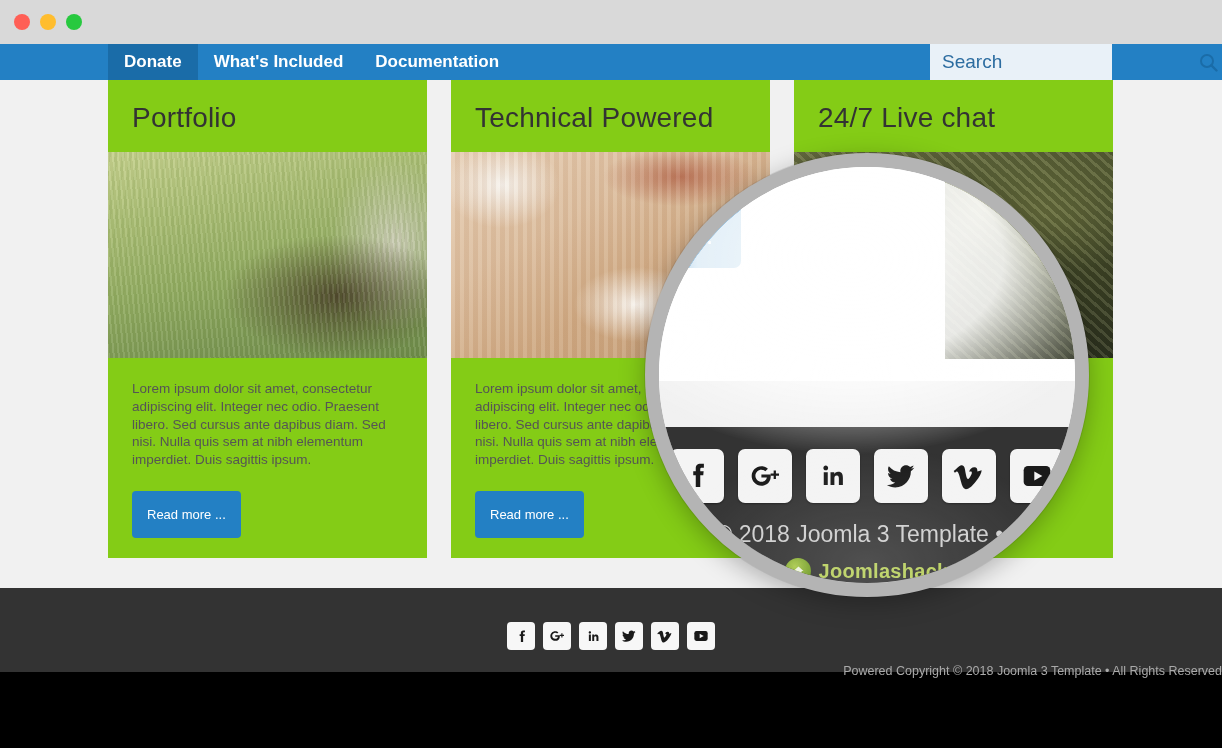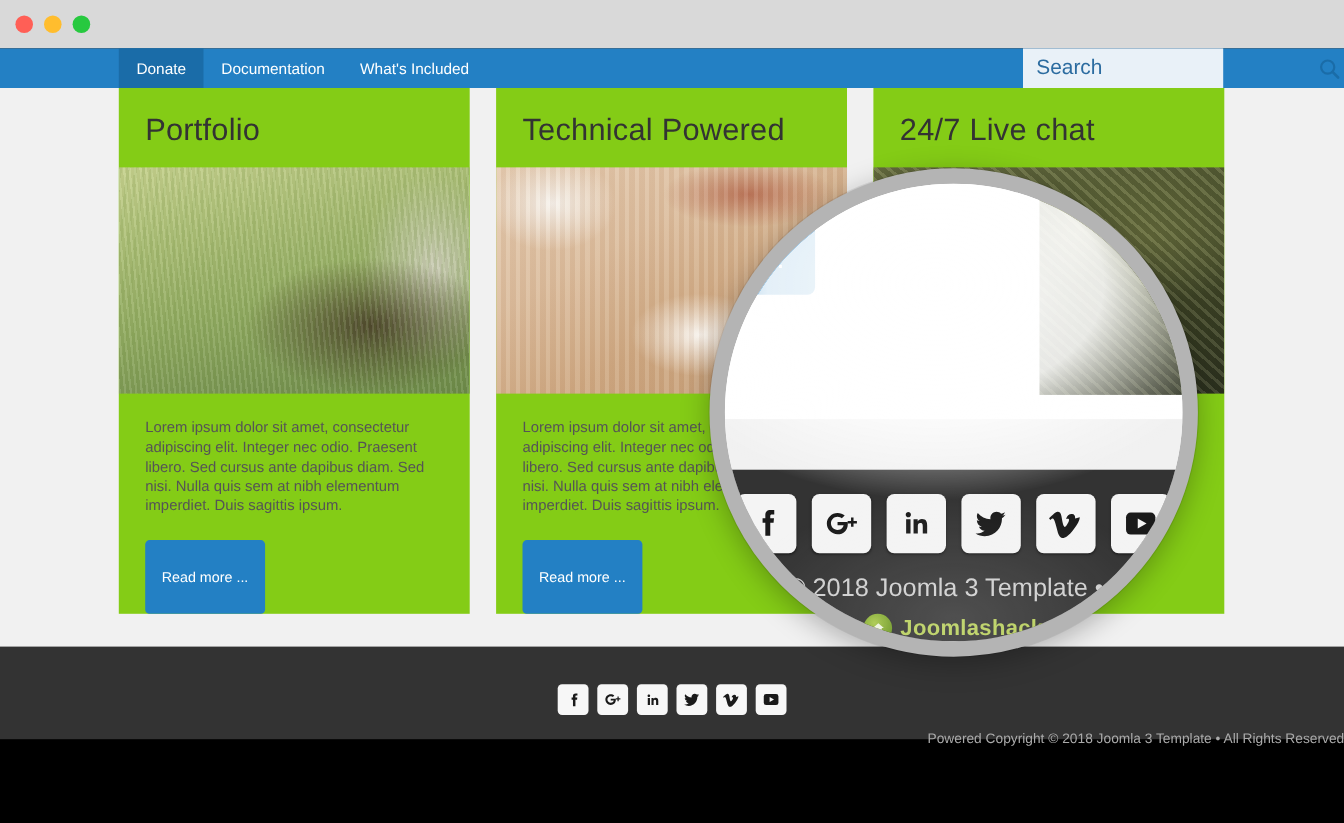--- a/index.html
+++ b/index.html
@@ -47,23 +47,24 @@
     position: absolute;
     left: 108px; top: 0;
     height: 36px;
     display: flex;
   }
   .nav-item {
     height: 36px;
     line-height: 36px;
     padding: 0 16px;
     color: #ffffff;
-    font-size: 14px;
+    font-size: 17px;
     white-space: nowrap;
     cursor: pointer;
+    font-weight: bold;
   }
   .nav-item.active { background: #1a6ca8; }
 
   .search-box {
     position: absolute;
     left: 930px; top: 44px;
     width: 182px;
     height: 36px;
     background: #e9f1f8;
     display: flex;
@@ -127,21 +128,21 @@
     line-height: 1.32;
     color: #555555;
   }
   .btn-readmore {
     margin: 22px 0 0 24px;
     display: inline-block;
     background: #2380c4;
     color: #ffffff;
     border: none;
     border-radius: 4px;
-    padding: 26px 15px;
+    padding: 16px 15px;
     font-size: 13px;
     font-family: "Liberation Sans", sans-serif;
     cursor: pointer;
   }
 
   
   .photo-grass {
     position: absolute; inset: 0;
     background:
       radial-gradient(ellipse 58% 48% at 72% 70%, rgba(60,40,28,.72), rgba(60,40,28,0) 62%),
@@ -330,24 +331,24 @@
       <span class="dot" style="background:#27c93f"></span>
     </div>
   </div>
 
   <div class="navbar">
     <div class="nav-items">
       <div class="nav-item active">
         <span>Donate</span>
       </div>
       <div class="nav-item">
+        <span>What's Included</span>
+      </div>
+      <div class="nav-item">
         <span>Documentation</span>
-      </div>
-      <div class="nav-item">
-        <span>What's Included</span>
       </div>
     </div>
   </div>
 
   <div class="search-box">
     <input class="search-input" type="text" placeholder="Search" style="">
     <button class="search-btn">
       <svg width="19" height="19" viewBox="0 0 19 19">
         <circle cx="8" cy="8" r="6" fill="none" stroke="#1a6ca8" stroke-width="2"></circle>
         <line x1="12.4" y1="12.4" x2="17.5" y2="17.5" stroke="#1a6ca8" stroke-width="2.4" stroke-linecap="round"></line>

